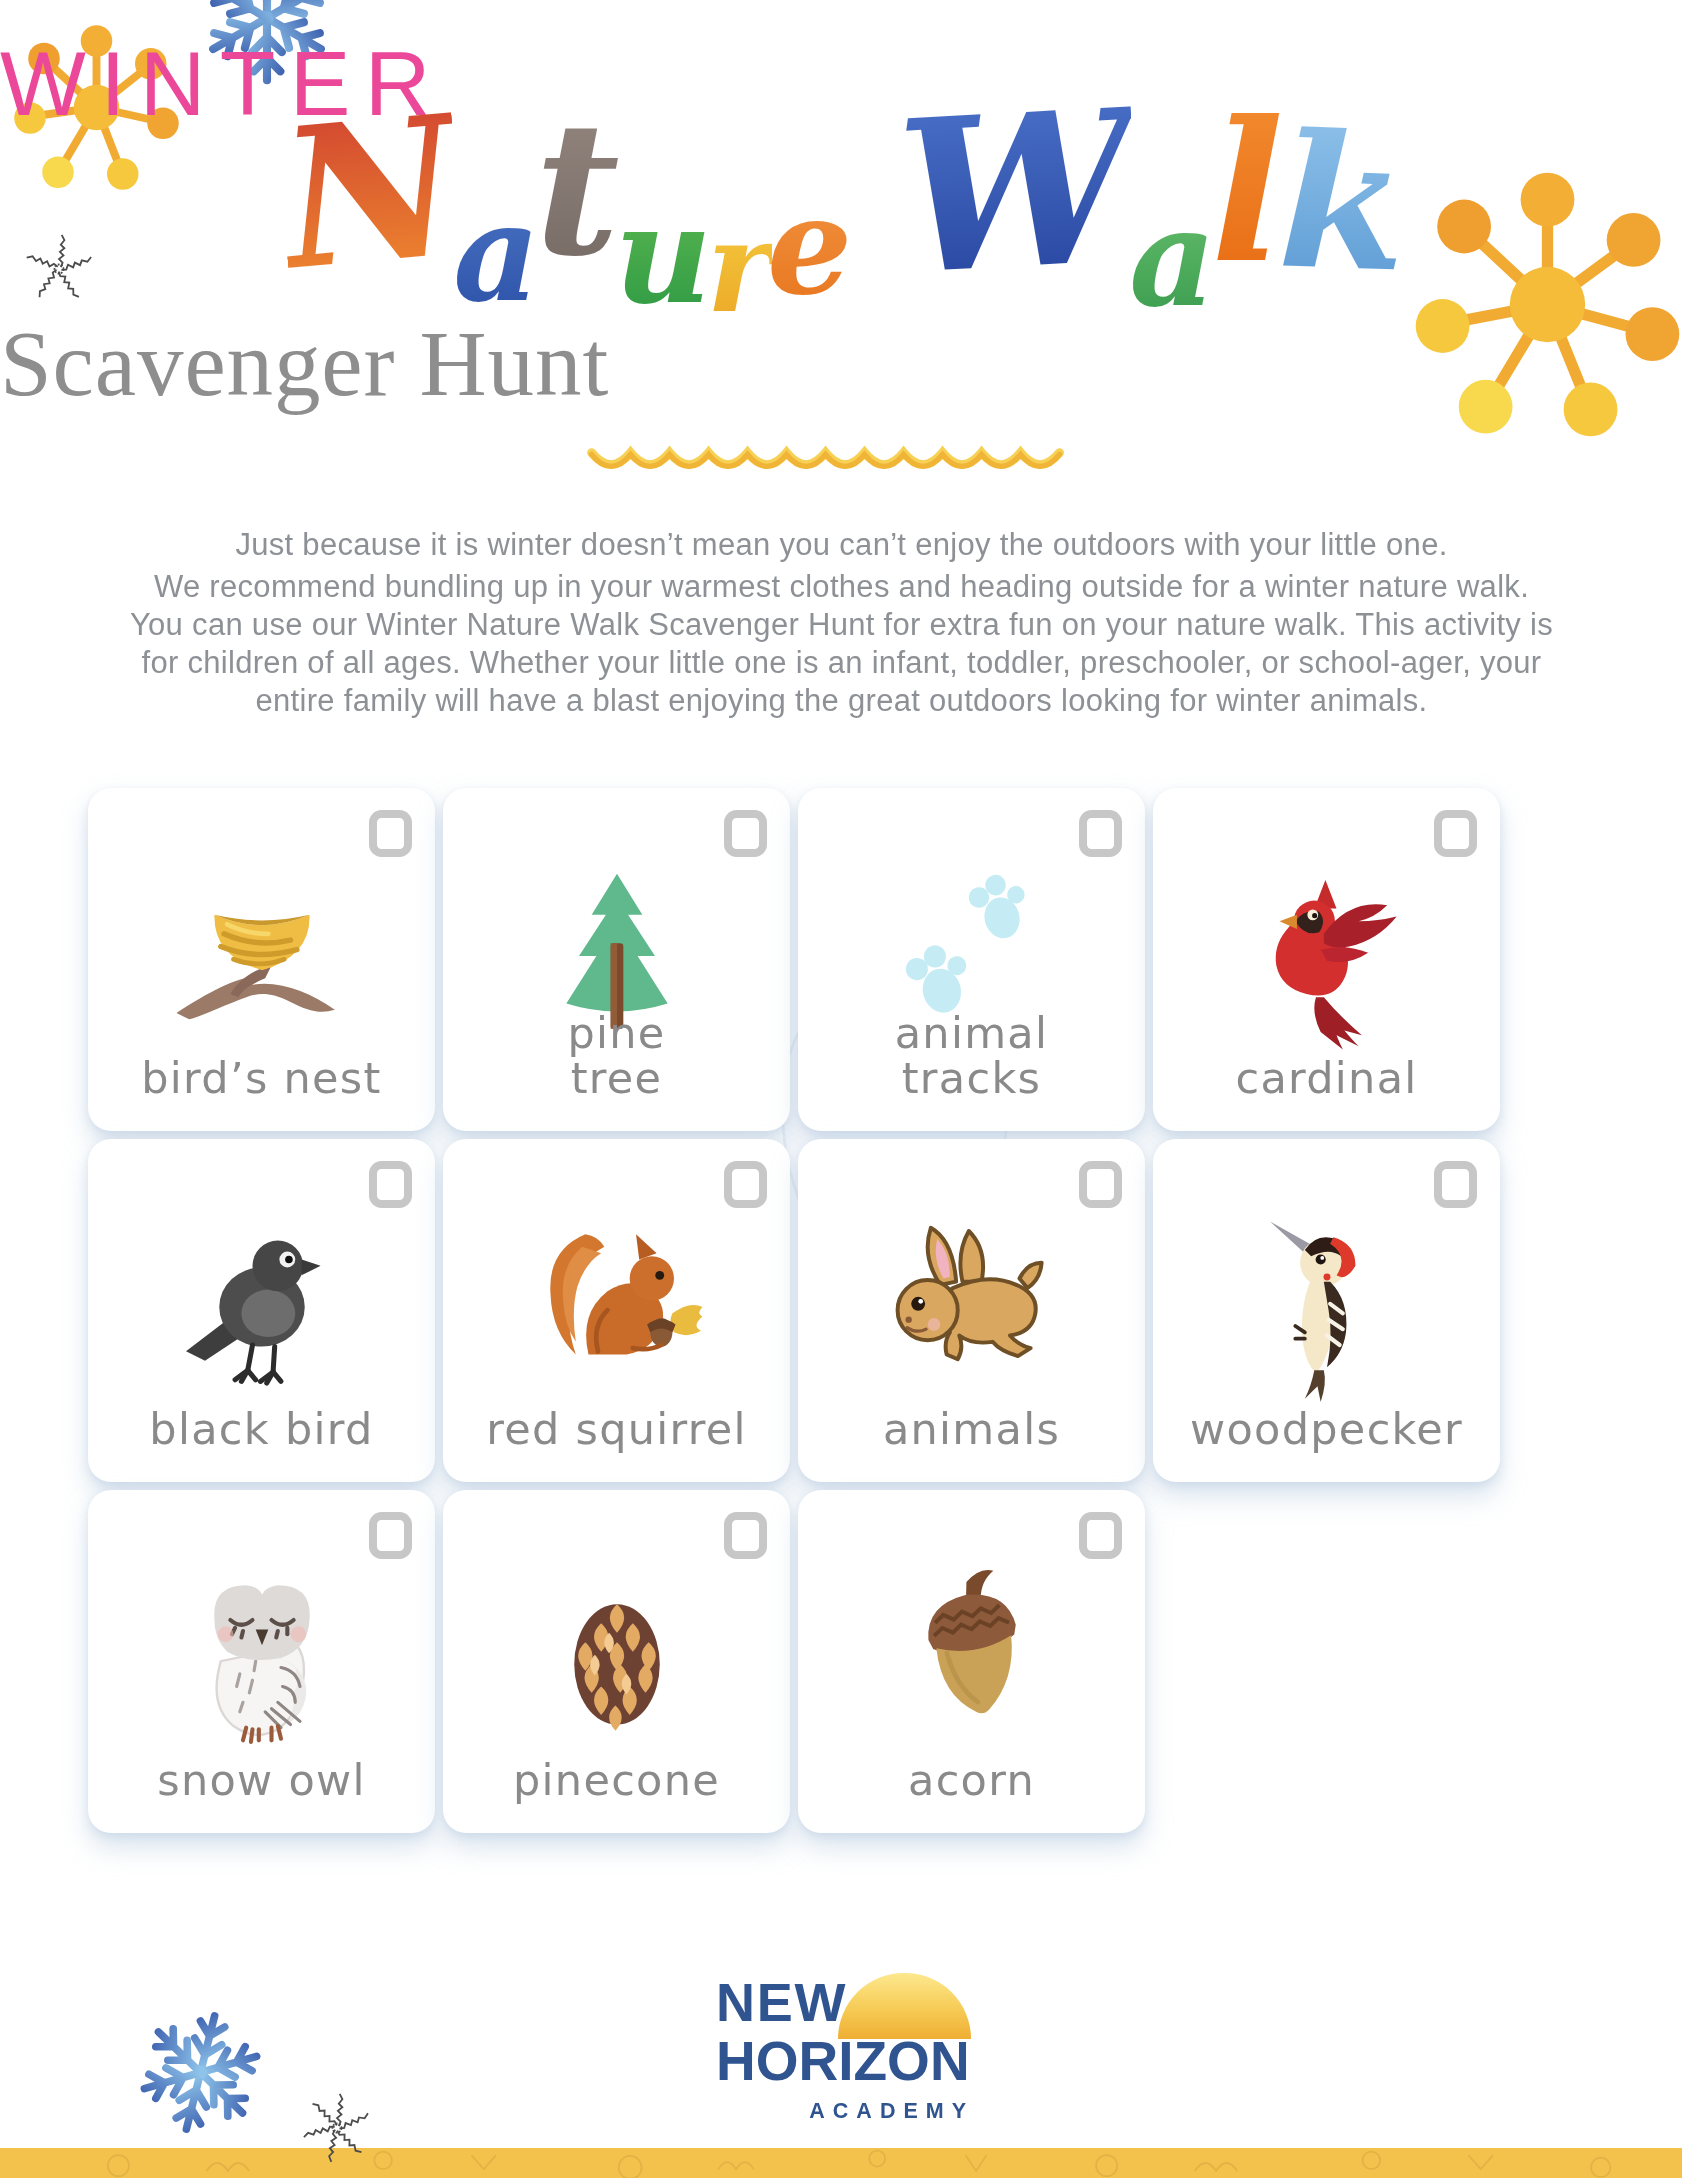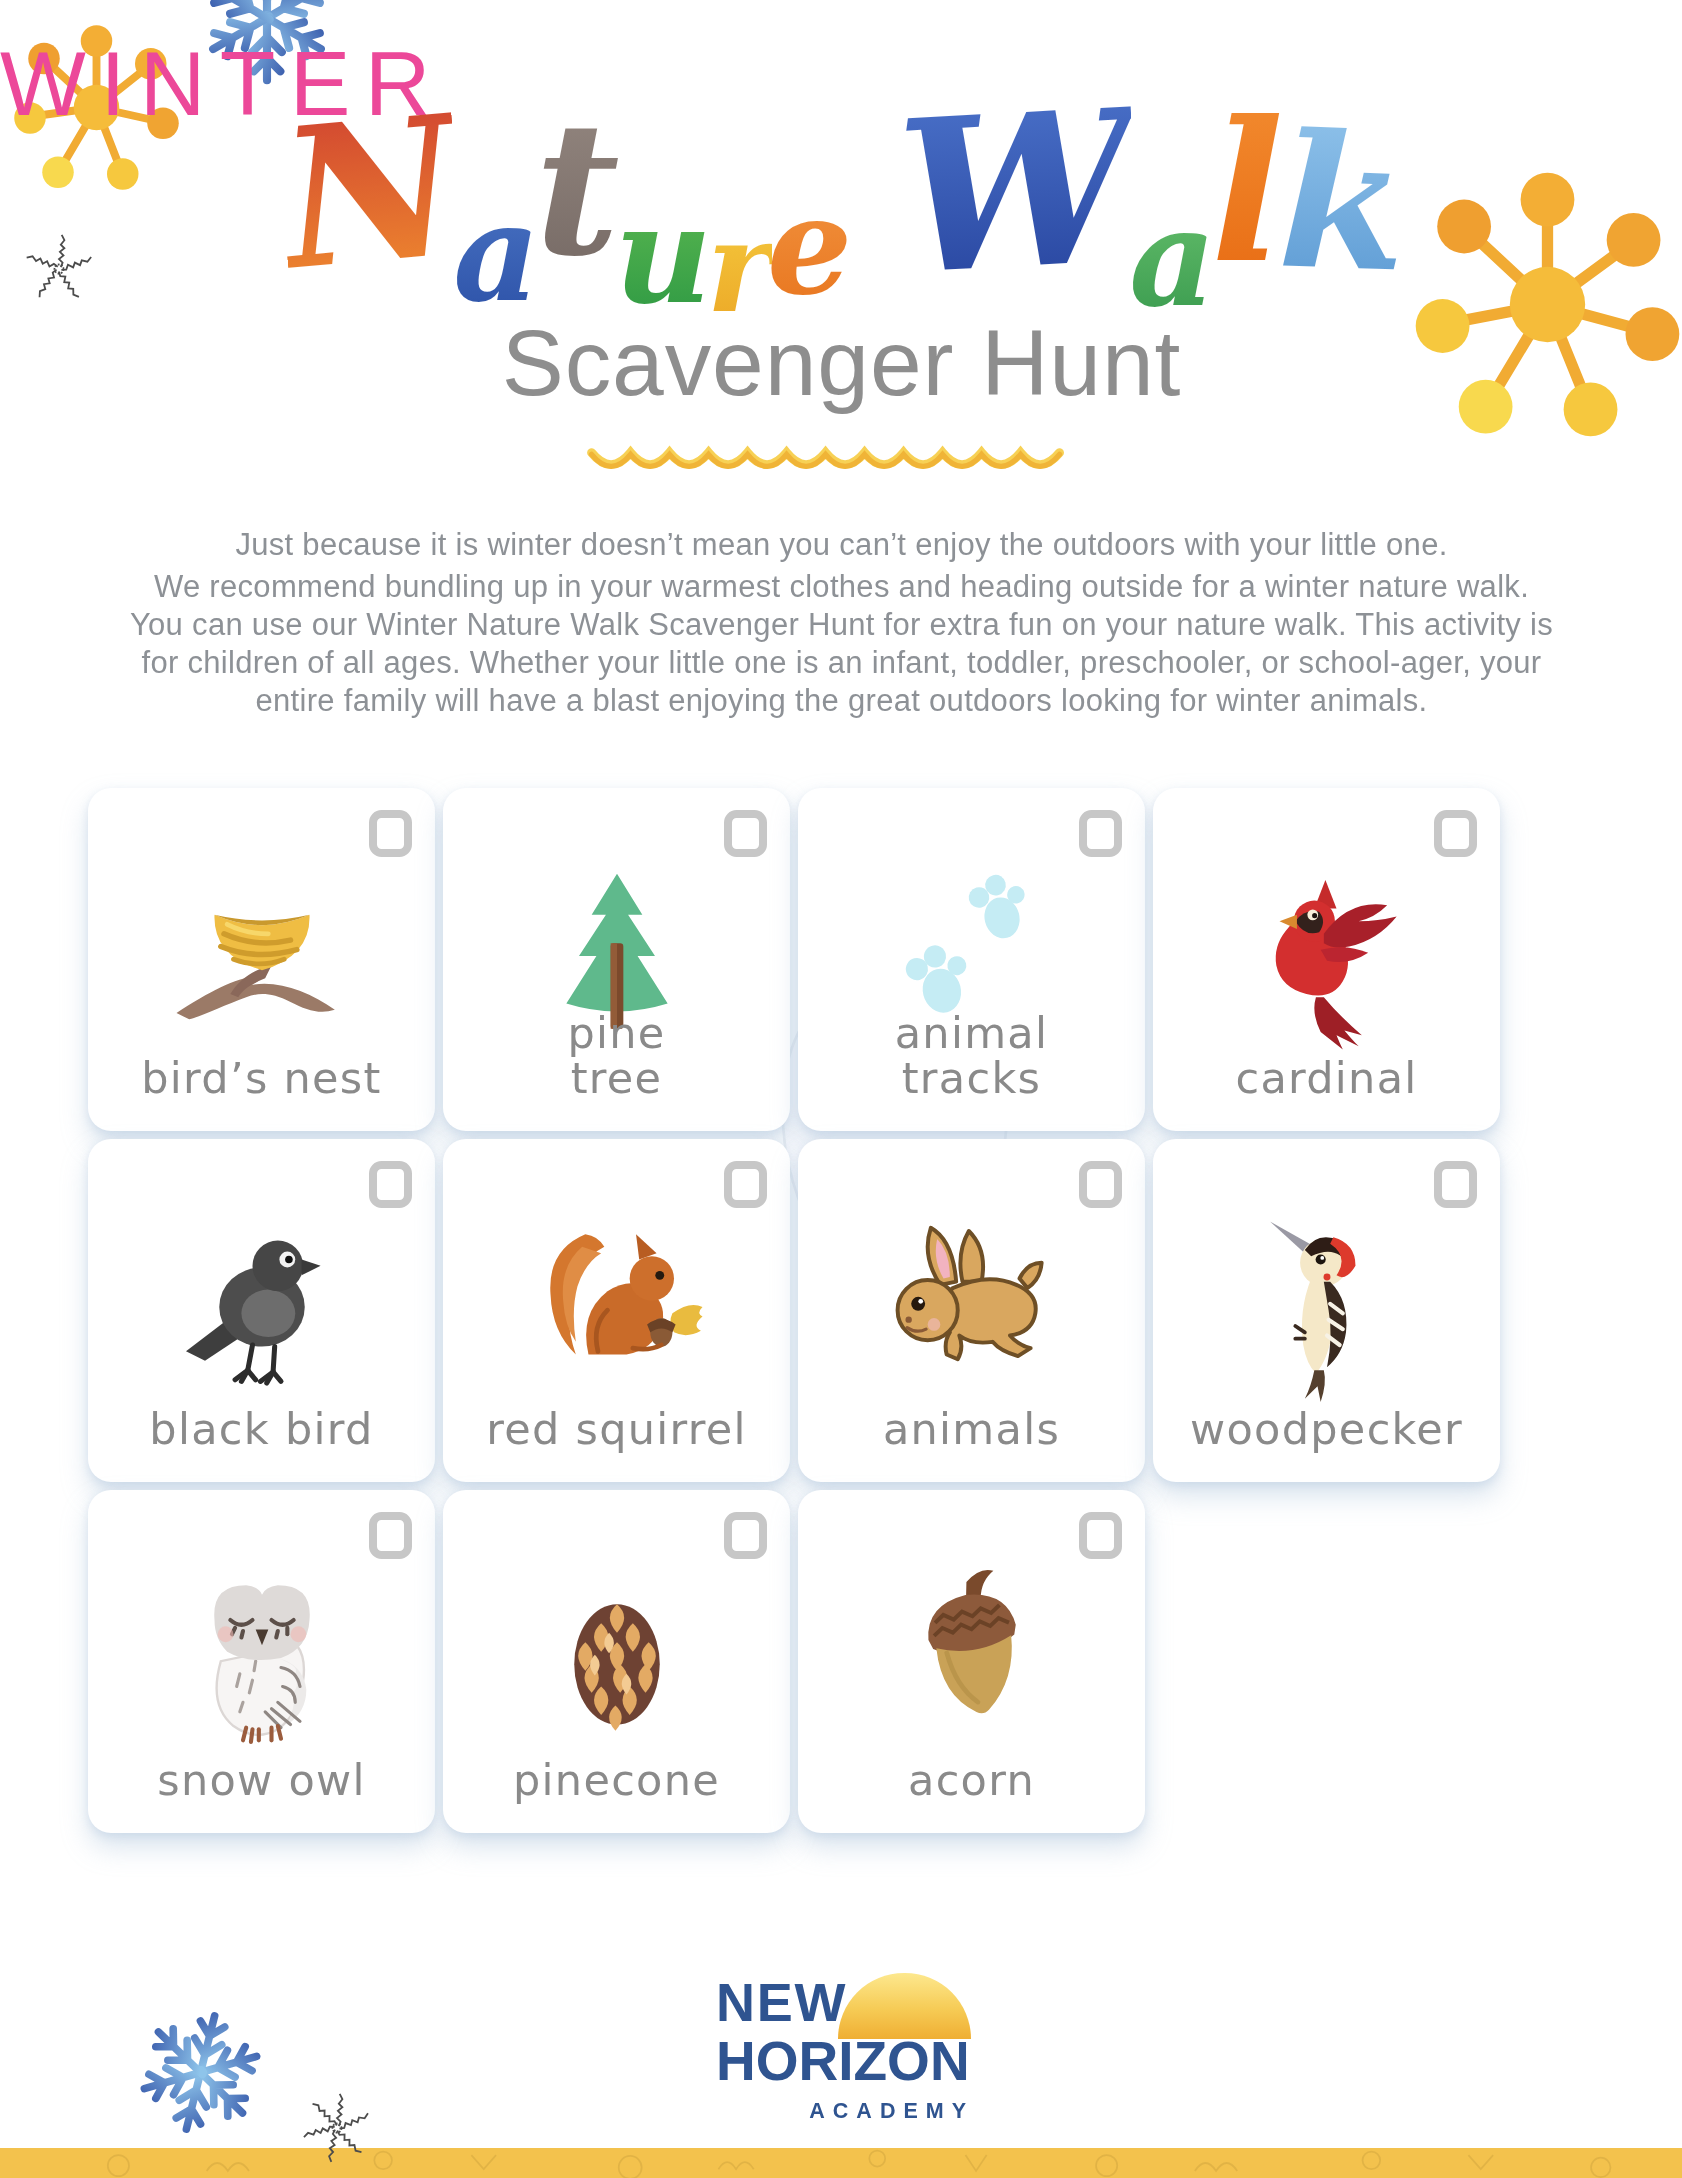--- a/index.html
+++ b/index.html
@@ -7,22 +7,22 @@
         font-family:"Liberation Sans",sans-serif;}
 
   
   .kicker{position:absolute;top:32px;left:0;right:0;text-align:left;
           font-size:91px;letter-spacing:14.3px;color:#ec4899;font-weight:400;}
   .script-title{position:absolute;top:86px;left:0;right:0;text-align:center;height:251px;
                 font-family:"DejaVu Serif",serif;font-style:italic;font-weight:700;line-height:1;}
   .script-word{display:inline-block;white-space:nowrap;}
   .script-word + .script-word{margin-left:52px;}
   .script-letter{display:inline-block;color:transparent;-webkit-background-clip:text;background-clip:text;}
-  .subtitle{position:absolute;top:310px;left:0;right:0;text-align:center;
-            font-size:93px;color:#8e8e8e;letter-spacing:0.9px;}
+  .subtitle{position:absolute;top:310px;left:0;right:0;text-align:left;
+            font-size:93px;color:#8e8e8e;letter-spacing:0.9px;font-family:Liberation Serif, serif;}
   .wave-wrap{position:absolute;top:442px;left:0;right:0;text-align:center;}
 
   
   .intro-lead{position:absolute;top:507px;left:90px;right:90px;text-align:center;
               font-size:31px;color:#8d9196;letter-spacing:0.3px;margin-top:20px;}
   .intro-body{position:absolute;top:568px;left:54px;right:54px;text-align:center;
               font-size:31px;line-height:38px;color:#8d9196;letter-spacing:0.3px;white-space:pre-line;}
 
   
   .grid{position:absolute;left:88px;top:788px;width:1516px;

